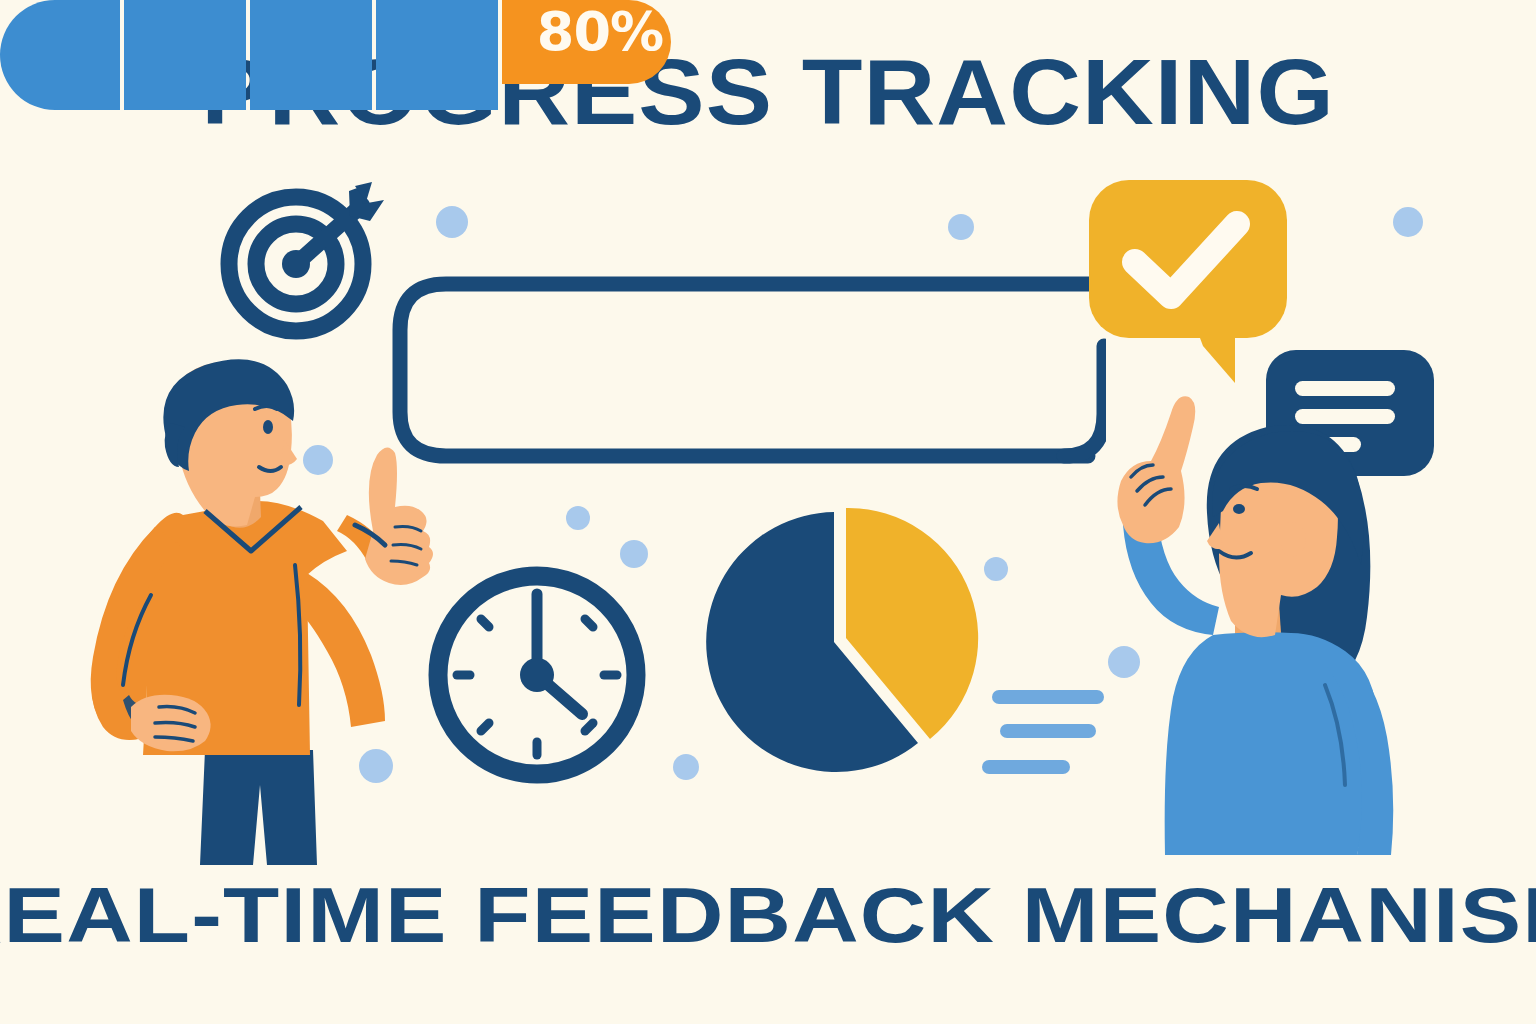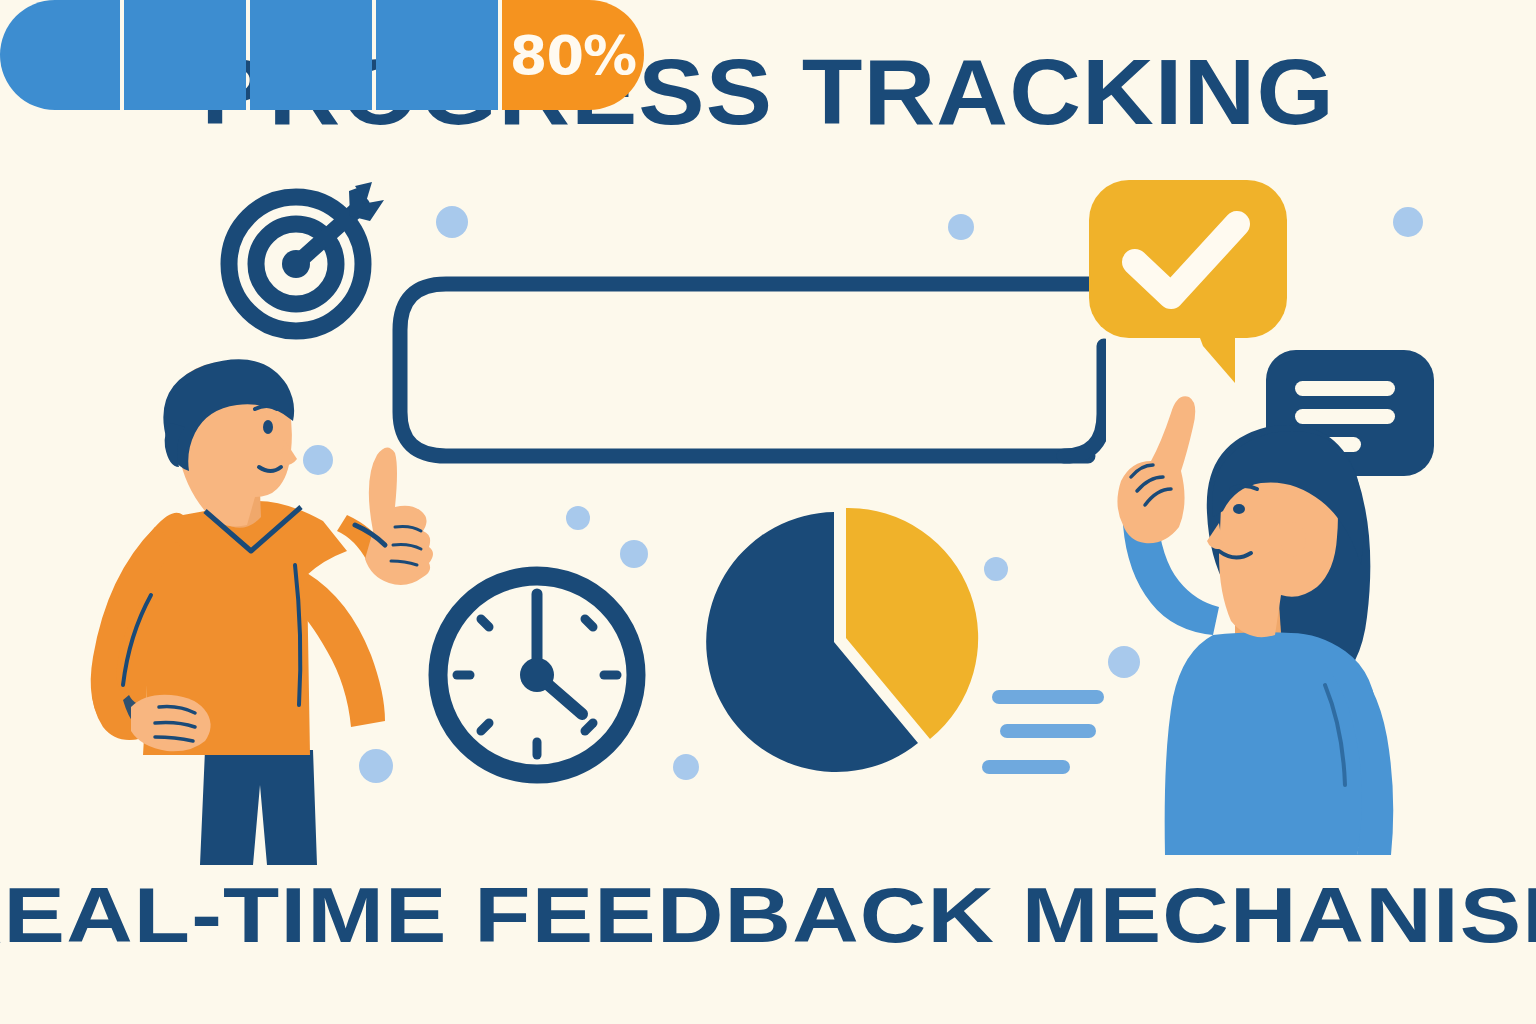--- a/index.html
+++ b/index.html
@@ -54,25 +54,25 @@
     position: absolute;
     top: 0; height: 110px;
     background: #3d8dd0;
   }
   #seg0 { left: 0;   width: 120px; border-top-left-radius: 55px; border-bottom-left-radius: 55px; }
   #seg1 { left: 124px; width: 122px; }
   #seg2 { left: 250px; width: 122px; }
   #seg3 { left: 376px; width: 122px; }
   #seg-orange {
     position: absolute;
-    left: 502px; top: 0; width: 142px; height: 110px;
+    left: 502px; top: 0; width: 142px; height: 84px;
     background: #f5931f;
     border-top-right-radius: 55px;
     border-bottom-right-radius: 55px;
-    display: flex; align-items: center; justify-content: center;
+    display: flex; justify-content: center; padding-left: 27px;
   }
   #pct-label {
     color: #fffaf0;
     font-size: 54px;
     font-weight: bold;
     letter-spacing: -1px;
     font-family: "DejaVu Sans", sans-serif;
   }
 
   

